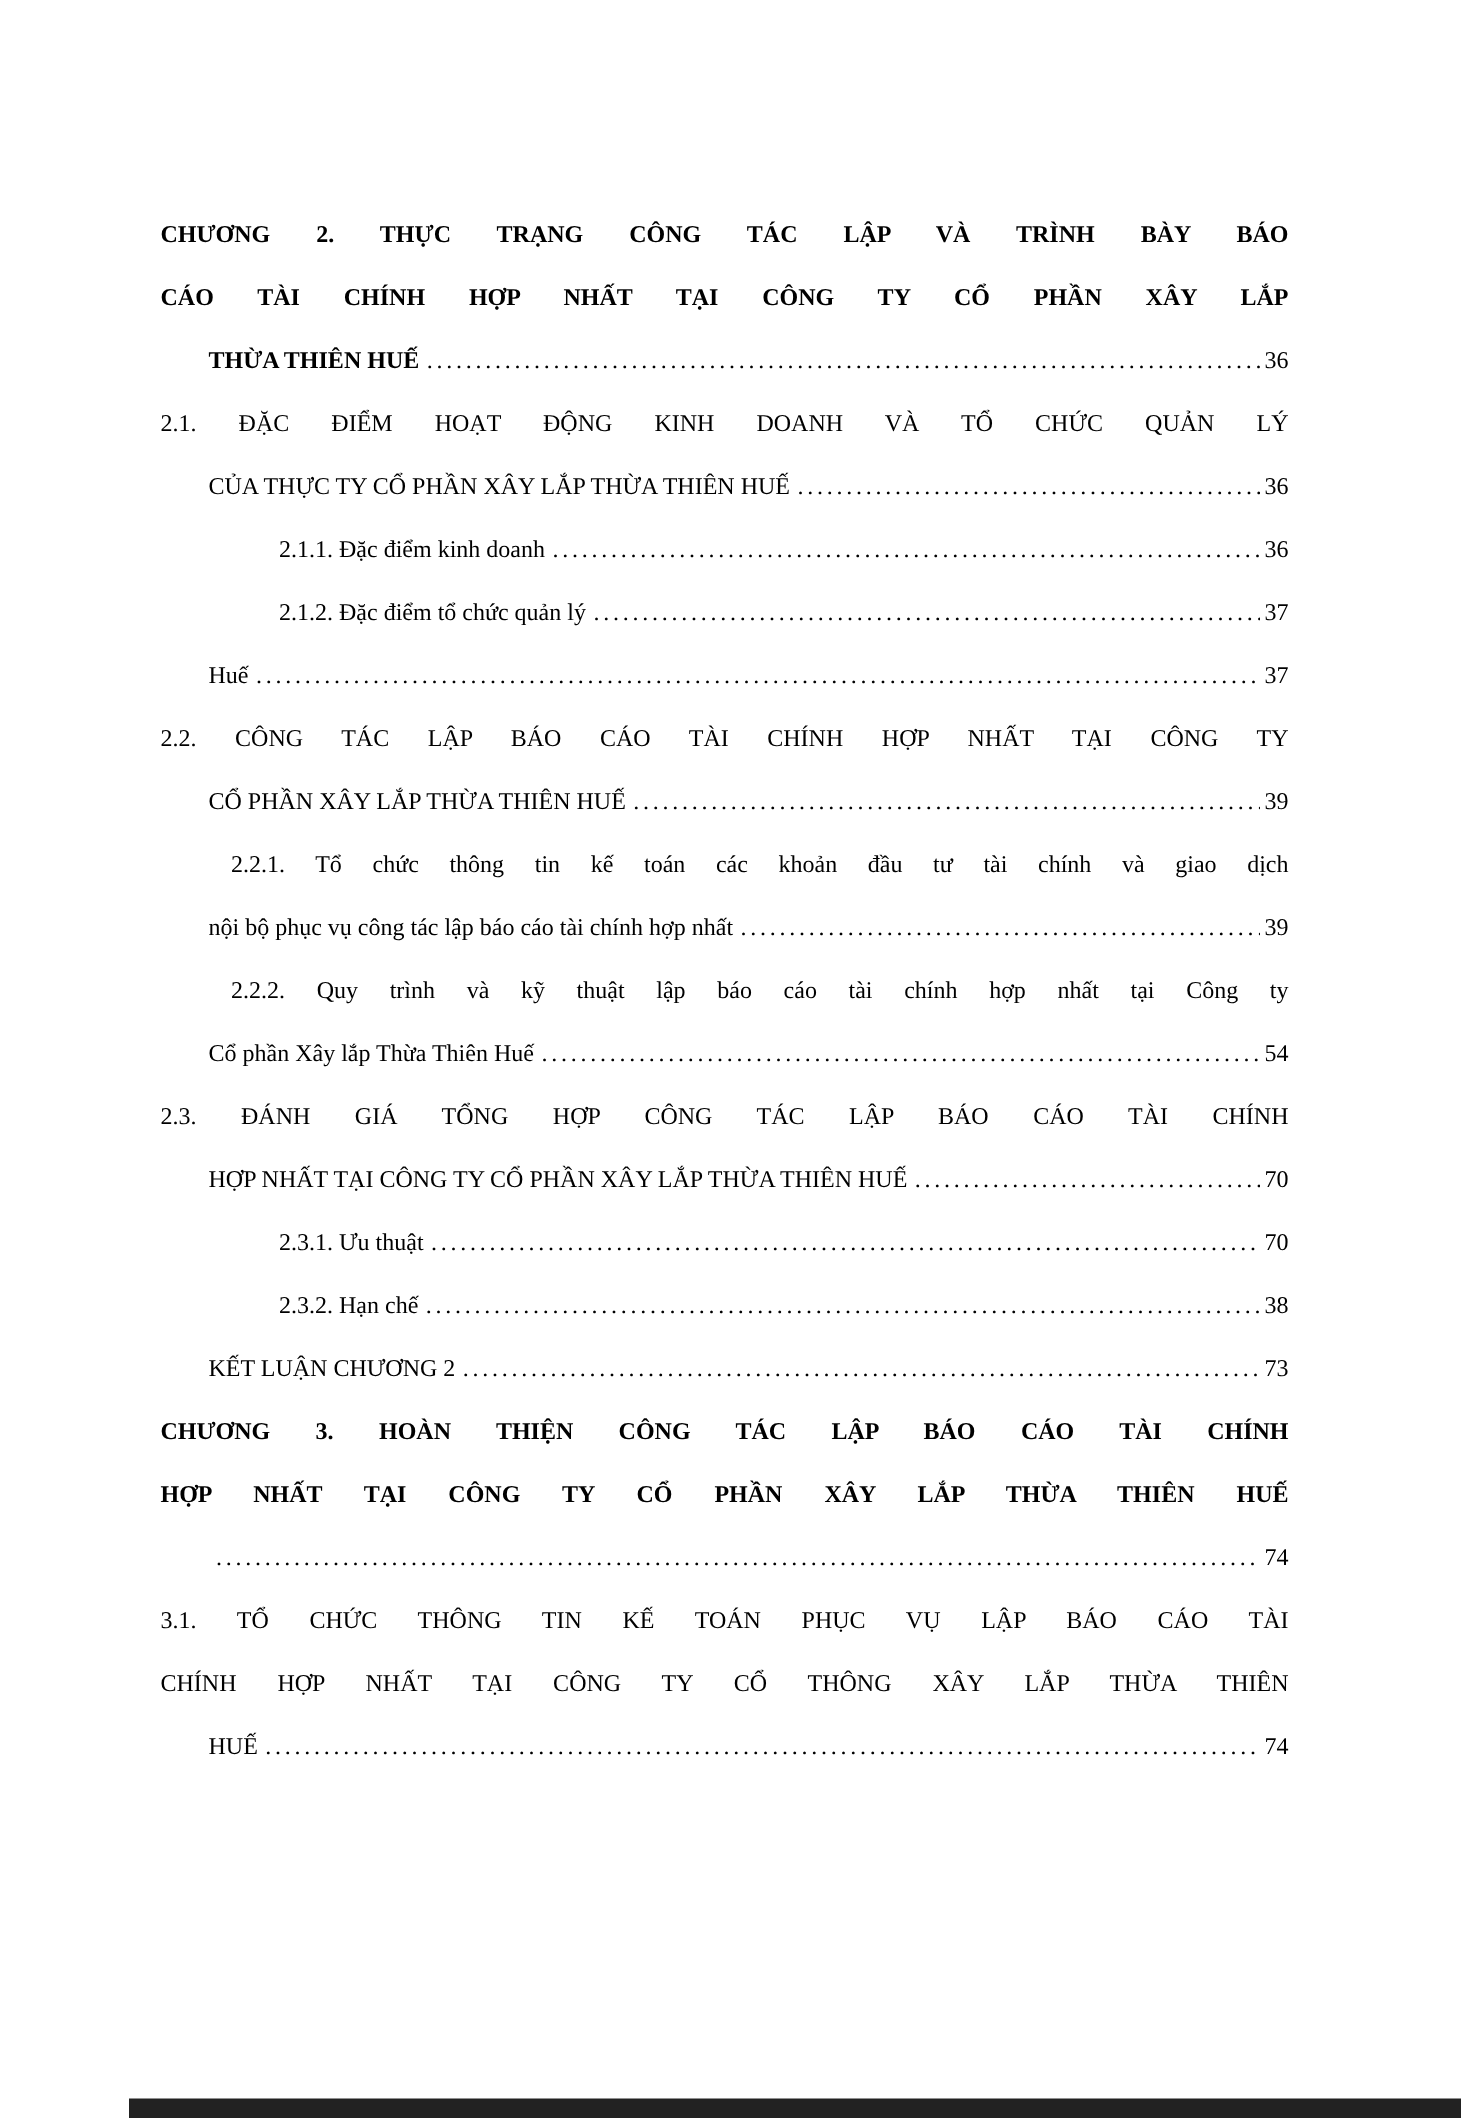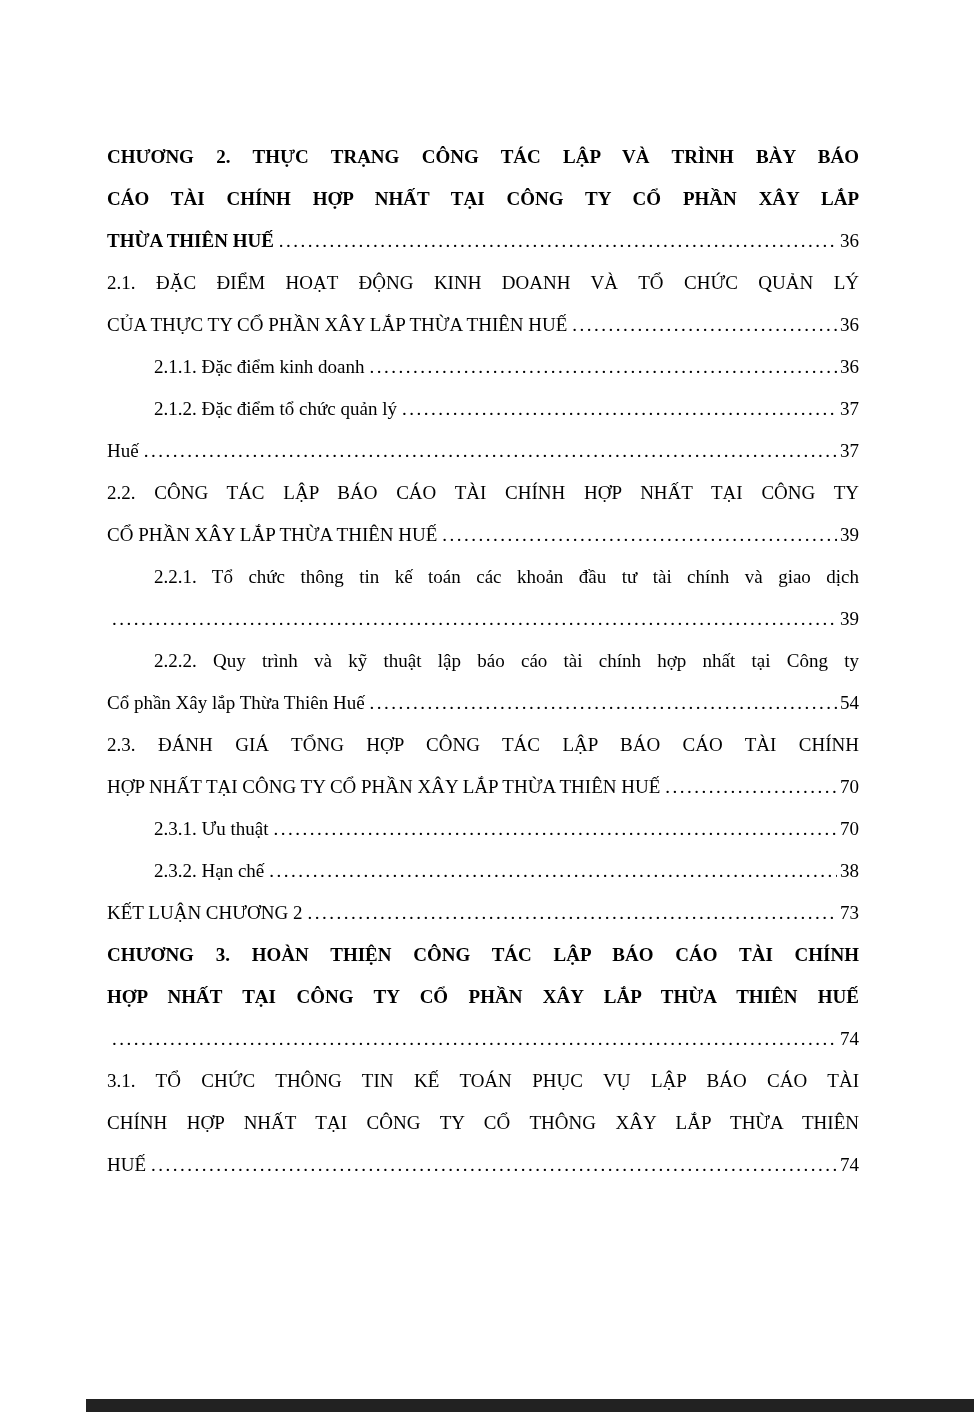--- a/index.html
+++ b/index.html
@@ -13,38 +13,38 @@
     color: #000000;
   }
   .page-inner {
     position: absolute;
     top: 136px;
     left: 107px;
     width: 752px;
   }
   .entry { margin: 0; }
   .line {
-    font-size: 19px;
+    font-size: 16px;
     line-height: 42px;
   }
   
   .line.pre {
     text-align: justify;
     text-align-last: justify;
   }
   
   .line.last {
     display: flex;
     align-items: baseline;
   }
   
   .entry.indent1 .line.first { padding-left: 47px; }
   .entry.bold .line.pre,
   .entry.bold .text { font-weight: bold; }
-  .text { white-space: nowrap; }
+  .text { white-space: nowrap; margin-left: 32px; }
   .dots {
     flex: 1 1 auto;
     min-width: 10px;
     overflow: hidden;
     white-space: nowrap;
     margin: 0 3px 0 5px;
   }
   .dots::after {
     content: "................................................................................................................................................................";
     letter-spacing: 2.5px;
@@ -109,20 +109,21 @@
       <div class="line pre first">2.2. CÔNG TÁC LẬP BÁO CÁO TÀI CHÍNH HỢP NHẤT TẠI CÔNG TY</div>
       <div class="line last">
         <span class="text">CỔ PHẦN XÂY LẮP THỪA THIÊN HUẾ</span>
         <span class="dots"></span>
         <span class="pagenum">39</span>
       </div>
     </div>
     <div class="entry indent1">
       <div class="line pre first">2.2.1. Tổ chức thông tin kế toán các khoản đầu tư tài chính và giao dịch</div>
       <div class="line last">
+        <span class="text">nội bộ phục vụ công tác lập báo cáo tài chính hợp nhất</span>
         <span class="dots"></span>
         <span class="pagenum">39</span>
       </div>
     </div>
     <div class="entry indent1">
       <div class="line pre first">2.2.2. Quy trình và kỹ thuật lập báo cáo tài chính hợp nhất tại Công ty</div>
       <div class="line last">
         <span class="text">Cổ phần Xây lắp Thừa Thiên Huế</span>
         <span class="dots"></span>
         <span class="pagenum">54</span>

